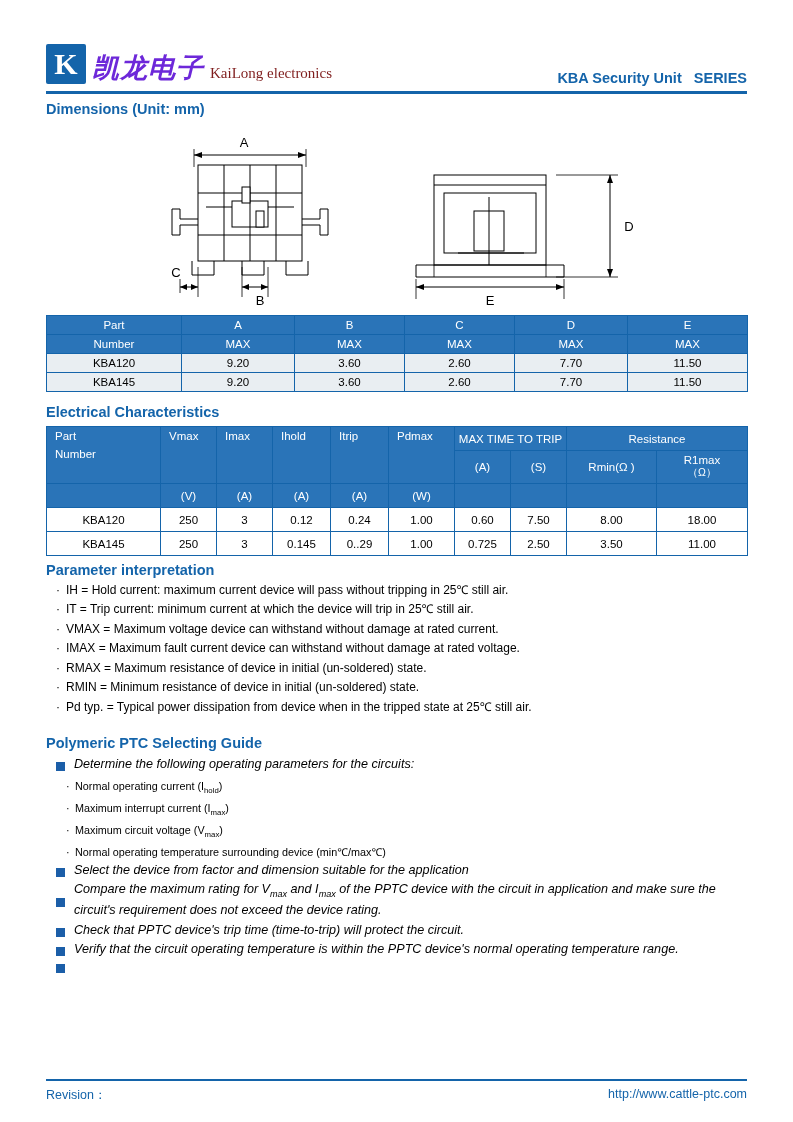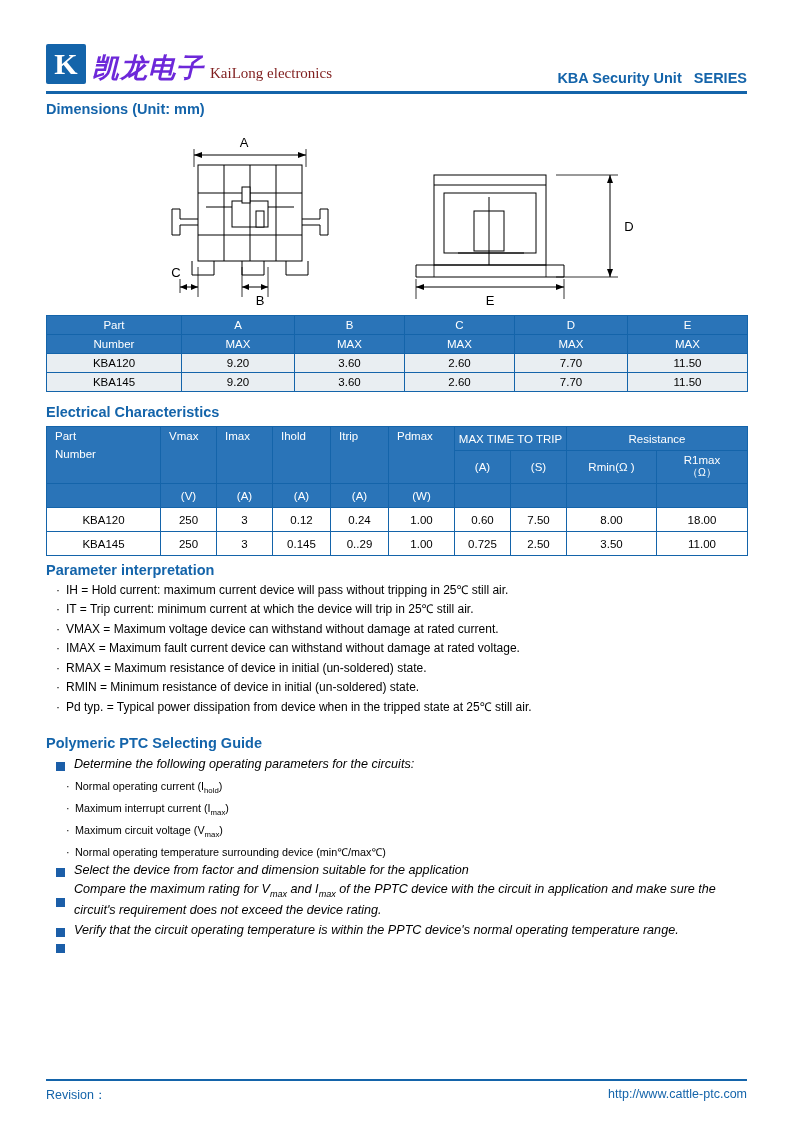--- a/index.html
+++ b/index.html
@@ -439,20 +439,24 @@
     <div class="sq-row">
       <span class="sq"></span>
       <span>Select the device from factor and dimension suitable for the application</span>
     </div>
 
     <div class="sq-row">
       <span class="sq"></span>
       <span><span>Compare the maximum rating for V</span><sub>max</sub><span> and I</span><sub>max</sub><span> of the PPTC device with the circuit in application and make sure the circuit's requirement does not exceed the device rating.</span></span>
     </div>
 
+    <div class="sq-row">
+      <span class="sq"></span>
+      <span>Check that PPTC device's trip time (time-to-trip) will protect the circuit.</span>
+    </div>
 
     <div class="sq-row">
       <span class="sq"></span>
       <span>Verify that the circuit operating temperature is within the PPTC device's normal operating temperature range.</span>
     </div>
 
     <div class="sq-row">
       <span class="sq"></span>
     </div>
   </div>

